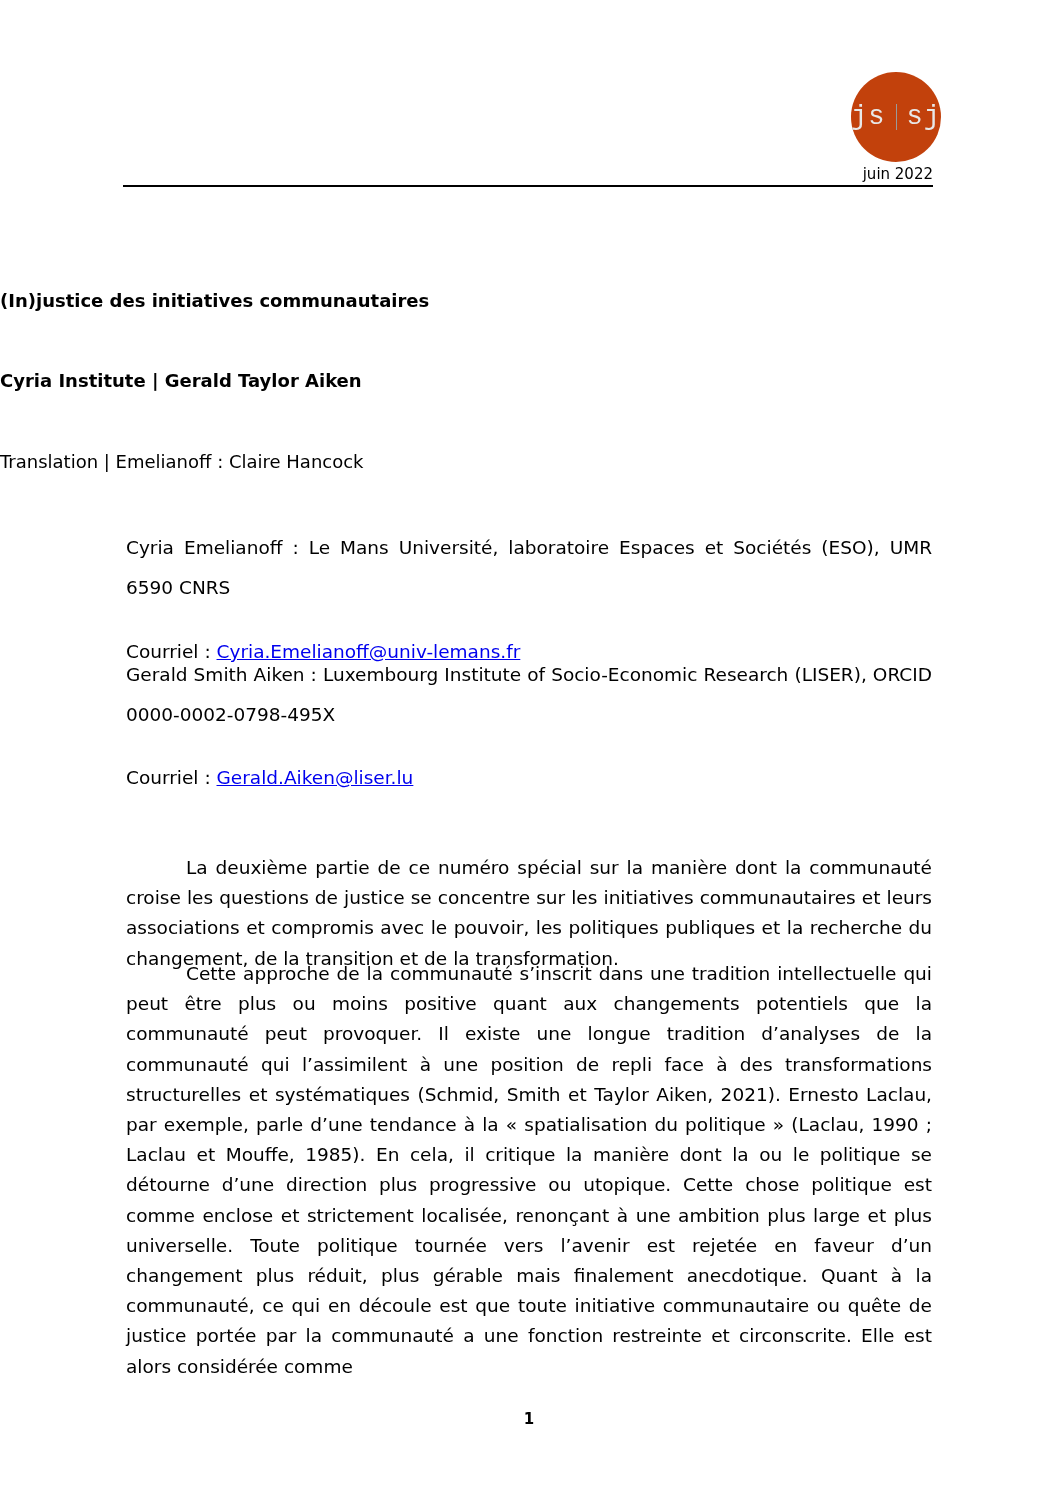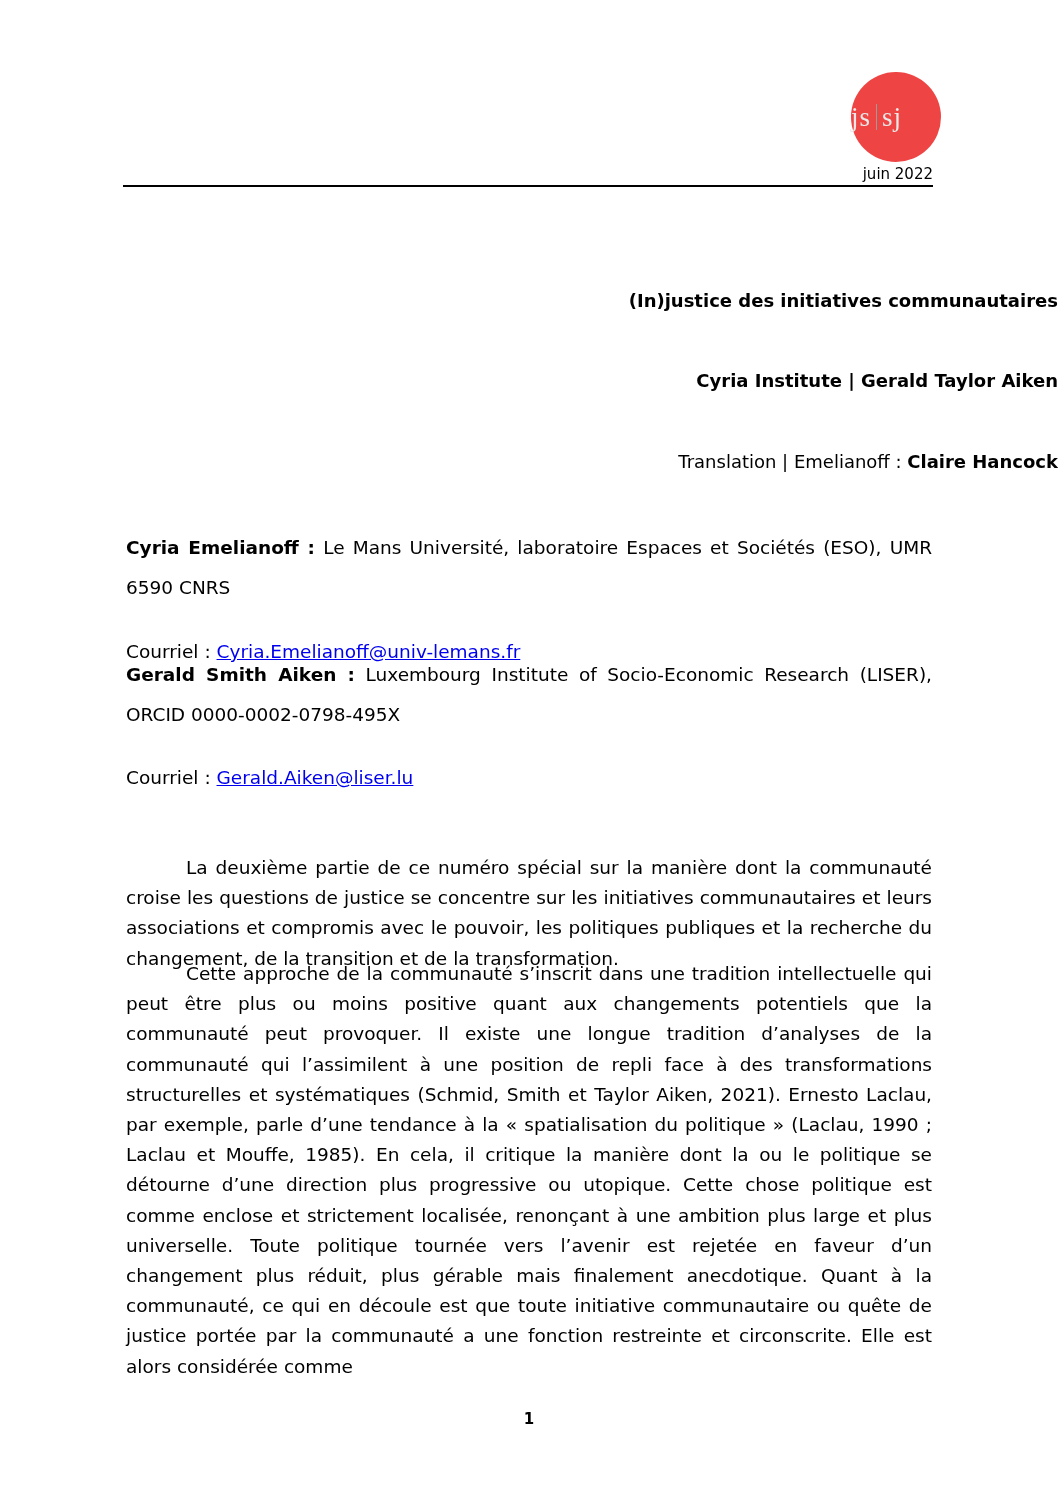--- a/index.html
+++ b/index.html
@@ -1,30 +1,30 @@
 <!DOCTYPE html>
 <html><head>
 <meta charset="utf-8">
 <style>
   html, body { margin:0; padding:0; background:#ffffff; }
   body { width:1058px; height:1497px; position:relative; overflow:hidden;
          font-family:"DejaVu Sans", "Liberation Sans", sans-serif; color:#000; }
   .logo { position:absolute; left:851px; top:72px; width:90px; height:90px; border-radius:50%;
-          background:#ef4444; color:#e8e8e8; display:flex; align-items:center; justify-content:flex-start;
-          font-family:Liberation Serif, serif; font-size:27px; letter-spacing:1px; }
+          background:#c2410c; color:#e8e8e8; display:flex; align-items:center; justify-content:space-between;
+          font-family:Liberation Mono, monospace; font-size:27px; letter-spacing:1px; }
   .logo .sep { display:inline-block; width:1px; height:26px; background:#9a9a9a; margin:0 5px; vertical-align:middle; }
   .date { position:absolute; right:125px; top:165px; font-size:15px; font-family:"DejaVu Sans", sans-serif;margin-left:31px; }
   .rule { position:absolute; left:123px; width:810px; top:185px; height:1.5px; background:#000; }
-  .center { position:absolute; left:0; width:1058px; text-align:right; font-size:18px; }
+  .center { position:absolute; left:0; width:1058px; text-align:left; font-size:18px; }
   .title { top:290px; font-weight:bold; }
   .authors { top:370px; font-weight:bold; }
   .translation { top:451px; }
   .block { position:absolute; left:126px; width:806px; font-size:18.5px; line-height:40px; text-align:justify; }
   .block a { color:#0000ee; text-decoration:underline; }
-  b { font-weight:bold; }
+  b { font-weight:normal; }
   .para { position:absolute; left:126px; width:806px; font-size:18.5px; line-height:30.2px;
           text-align:justify; text-indent:60px; }
   .pagenum { position:absolute; left:0; width:1058px; text-align:center; top:1410px; font-size:15px; font-weight:bold; }
 </style>
 </head>
 <body>
 
 <div class="logo">
   <span>js</span>
   <span class="sep"></span>

